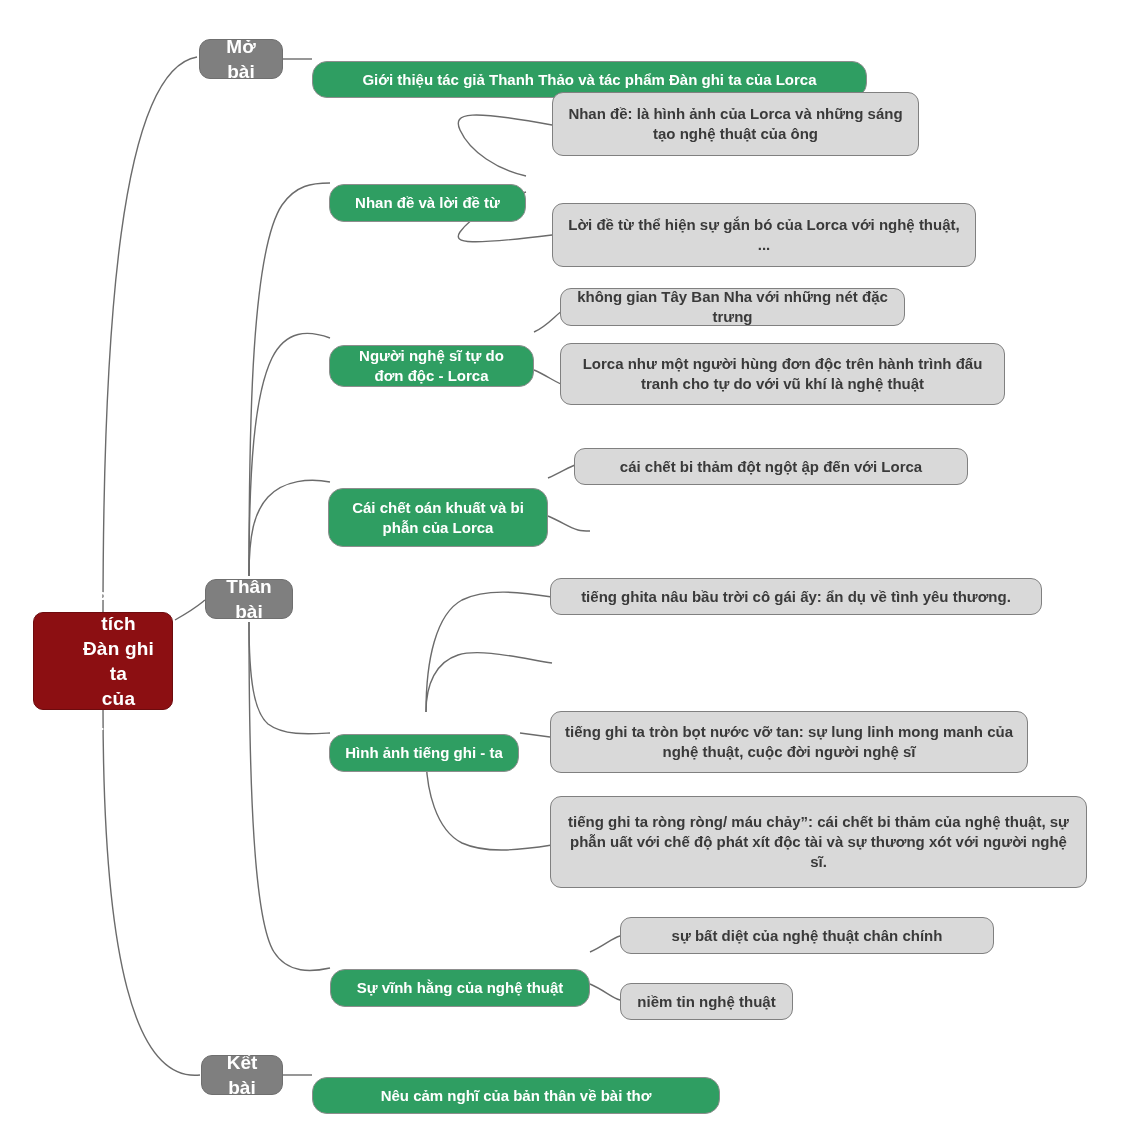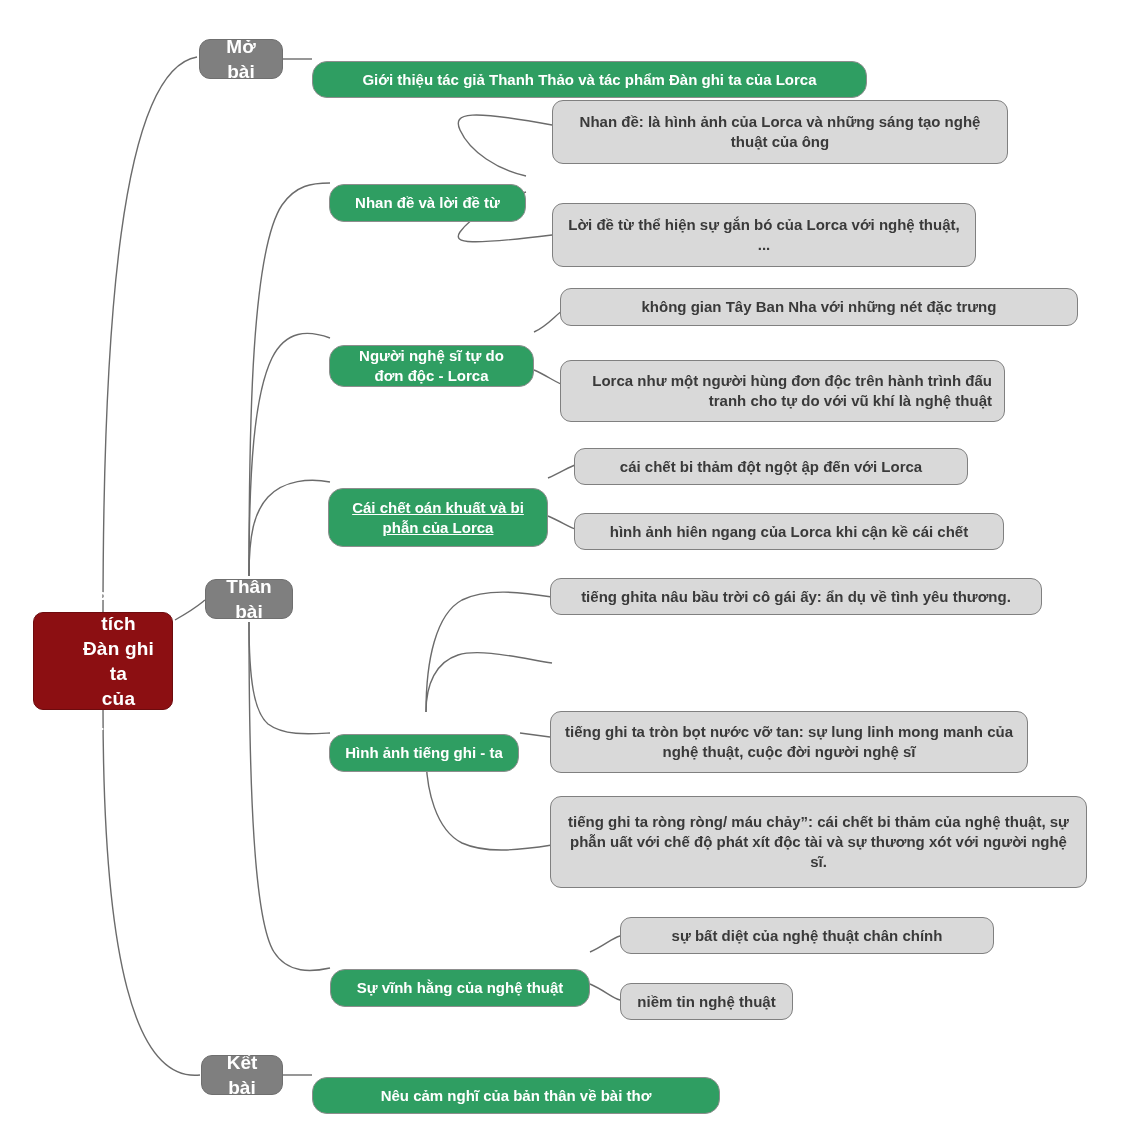--- a/index.html
+++ b/index.html
@@ -131,47 +131,44 @@
     <span>Giới thiệu tác giả Thanh Thảo và tác phẩm Đàn ghi ta của Lorca</span>
   </div>
 
   <div class="node node-level1" style="left:205px; top:579px; width:88px; height:40px;">
     <span>Thân bài</span>
   </div>
 
   <div class="node node-level2" style="left:329px; top:164px; width:197px; height:38px;">
     <span>Nhan đề và lời đề từ</span>
   </div>
-  <div class="node node-leaf" style="left:552px; top:100px; width:456px; height:64px;padding-left:12px;">
+  <div class="node node-leaf" style="left:552px; top:92px; width:367px; height:64px;padding-left:12px;">
     <span>Nhan đề:  là hình ảnh của Lorca và những sáng tạo nghệ thuật của ông</span>
   </div>
   <div class="node node-leaf" style="left:552px; top:203px; width:424px; height:64px;">
     <span>Lời đề từ thể hiện sự gắn bó của Lorca với nghệ thuật, ...</span>
   </div>
 
   <div class="node node-level2" style="left:329px; top:325px; width:205px; height:42px; flex-direction:column;">
     <span>Người nghệ sĩ tự do</span>
     <span>đơn độc - Lorca</span>
   </div>
-  <div class="node node-leaf" style="left:560px; top:288px; width:518px; height:38px;">
+  <div class="node node-leaf" style="left:560px; top:288px; width:345px; height:38px;">
     <span>không gian Tây Ban Nha với những nét đặc trưng</span>
   </div>
-  <div class="node node-leaf" style="left:560px; top:360px; width:445px; height:62px;text-align:right;">
+  <div class="node node-leaf" style="left:560px; top:343px; width:445px; height:62px;">
     <span>Lorca như một người hùng đơn độc trên hành trình đấu tranh cho tự do với vũ khí là nghệ thuật</span>
   </div>
 
-  <div class="node node-level2" style="left:328px; top:468px; width:220px; height:59px; flex-direction:column;text-decoration:underline;">
+  <div class="node node-level2" style="left:328px; top:468px; width:220px; height:59px; flex-direction:column;">
     <span>Cái chết oán khuất và bi</span>
     <span>phẫn của Lorca</span>
   </div>
   <div class="node node-leaf" style="left:574px; top:448px; width:394px; height:37px;">
     <span>cái chết bi thảm đột ngột ập đến với Lorca</span>
-  </div>
-  <div class="node node-leaf" style="left:574px; top:513px; width:430px; height:37px;">
-    <span>hình ảnh hiên ngang của Lorca khi cận kề cái chết</span>
   </div>
 
   <div class="node node-level2" style="left:329px; top:714px; width:190px; height:38px;">
     <span>Hình ảnh tiếng ghi - ta</span>
   </div>
   <div class="node node-leaf" style="left:550px; top:578px; width:492px; height:37px;">
     <span>tiếng ghita nâu bầu trời cô gái ấy: ẩn dụ về tình yêu thương.</span>
   </div>
   <div class="node node-leaf" style="left:550px; top:711px; width:478px; height:62px;">
     <span>tiếng ghi ta tròn bọt nước vỡ tan: sự lung linh mong manh của nghệ thuật, cuộc đời người nghệ sĩ</span>

